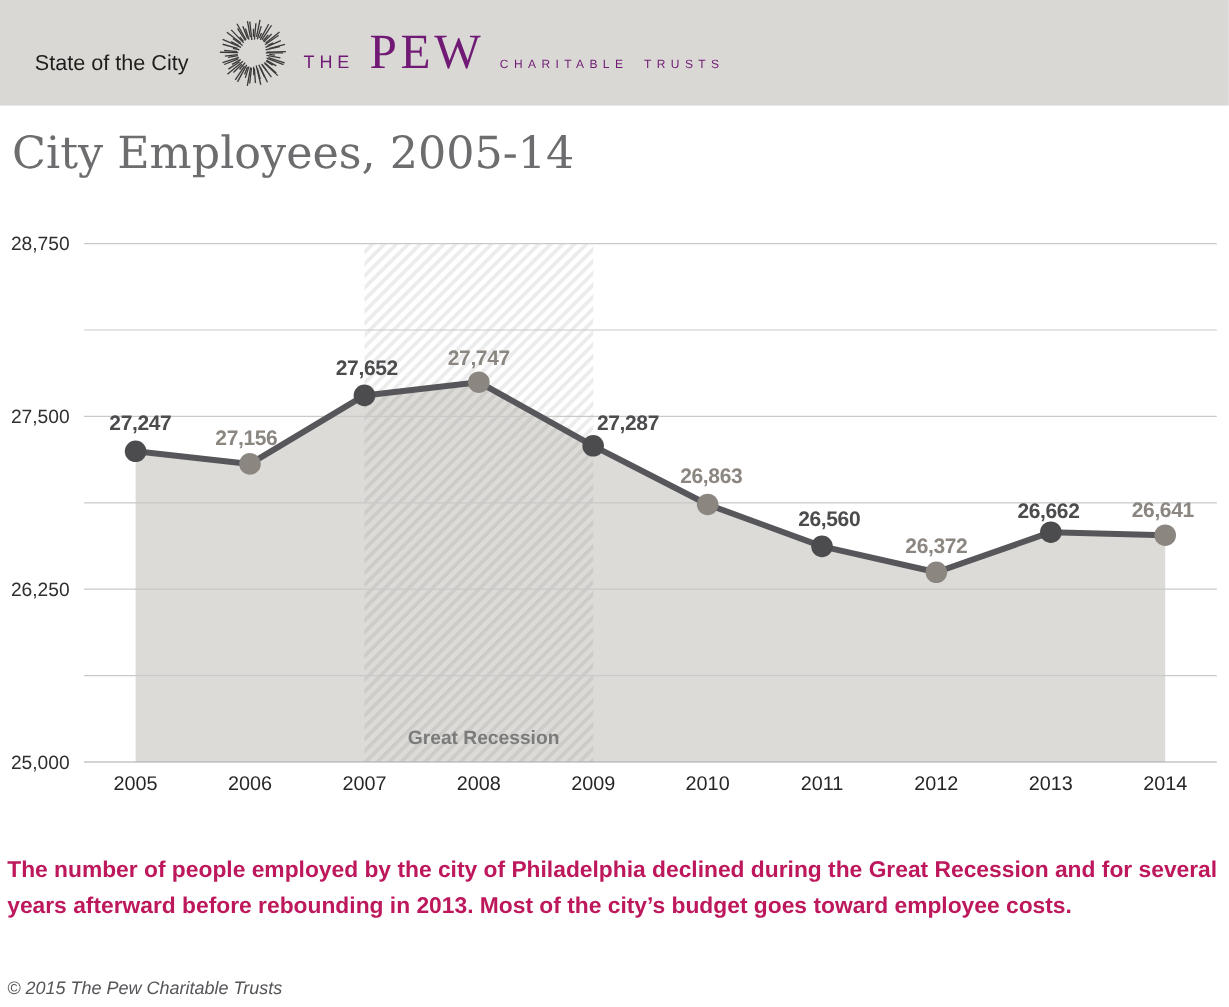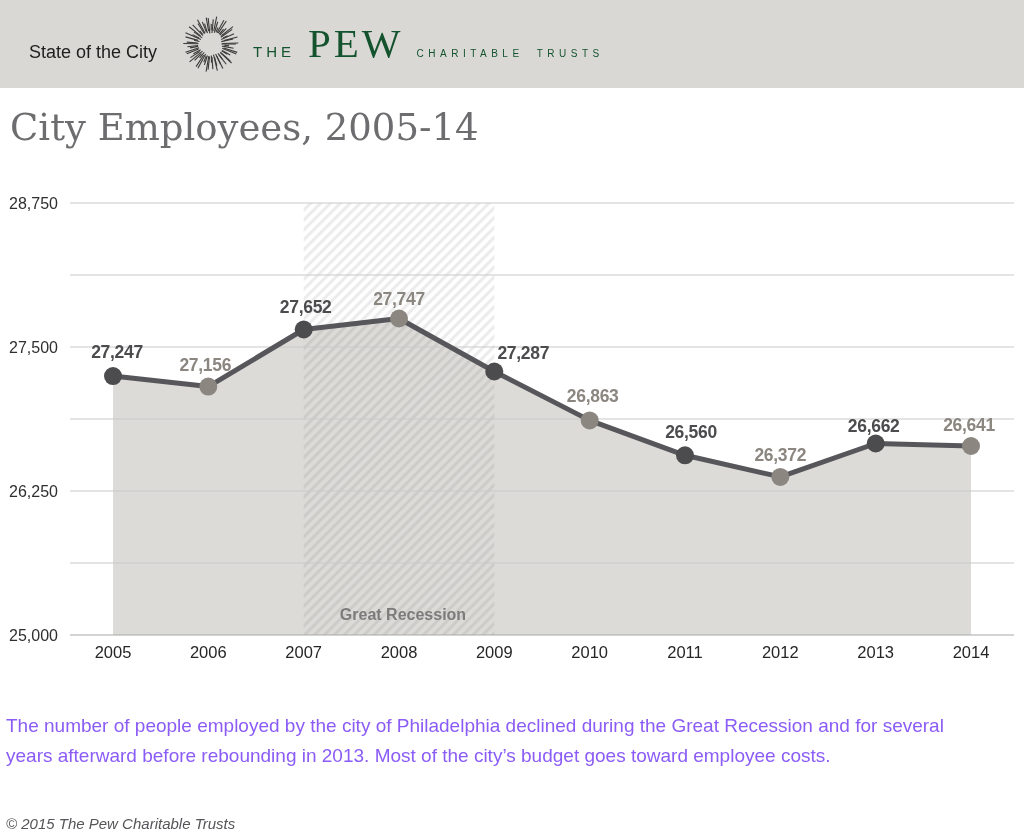--- a/index.html
+++ b/index.html
@@ -17,21 +17,21 @@
     background: #d9d8d5;
   }
   .kicker {
     position: absolute; left: 29px; top: 0; height: 104px;
     display: flex; align-items: center;
     font-size: 18px; color: #1e1e1c;
   }
   .sunburst-wrap { position: absolute; left: 181px; top: 14px; width: 60px; height: 60px; }
   .logotype {
     position: absolute; left: 253px; top: 0; height: 88px;
-    display: flex; align-items: baseline; gap: 13px; color: #14532d;
+    display: flex; align-items: baseline; gap: 13px; color: #701a75;
     padding-top: 26px;
   }
   .logo-the  { font-size: 15px; letter-spacing: 4px; font-weight: 500; }
   .logo-pew  { font-family: "Liberation Serif", serif; font-size: 41px; line-height: 34px; letter-spacing: 3px; }
   .logo-rest { font-size: 10px; letter-spacing: 4.5px; word-spacing: 6px; font-weight: 500; }
 
   
   .title {
     position: absolute; left: 10px; top: 106px;
     font-family: "DejaVu Serif", serif; font-weight: 400;
@@ -41,21 +41,21 @@
   
   .chart-wrap { position: absolute; left: 0; top: 185px; width: 818px; height: 500px; }
   .ytick   { font: 16px "Liberation Sans", sans-serif; fill: #2f2f31; }
   .xlab    { font: 16.5px "Liberation Sans", sans-serif; fill: #262626; }
   .vlab    { font: bold 17.5px "Liberation Sans", sans-serif; letter-spacing: -0.3px; }
   .bandlab { font: bold 16px "Liberation Sans", sans-serif; fill: #7b7b7b; }
 
   
   .caption {
     position: absolute; left: 6px; top: 711px; width: 1015px;
-    font-size: 19px; line-height: 29.5px; color: #8b5cf6;
+    font-size: 19px; line-height: 29.5px; color: #be185d; font-weight: bold;
   }
   .source    { position: absolute; left: 6px; top: 791px; font-size: 15px; color: #56565a; }
   .copyright { position: absolute; left: 6px; top: 815px; font-size: 15px; color: #56565a; font-style: italic; }
 </style>
 </head>
 <body>
 
 <div class="page">
 
   <div class="header">

